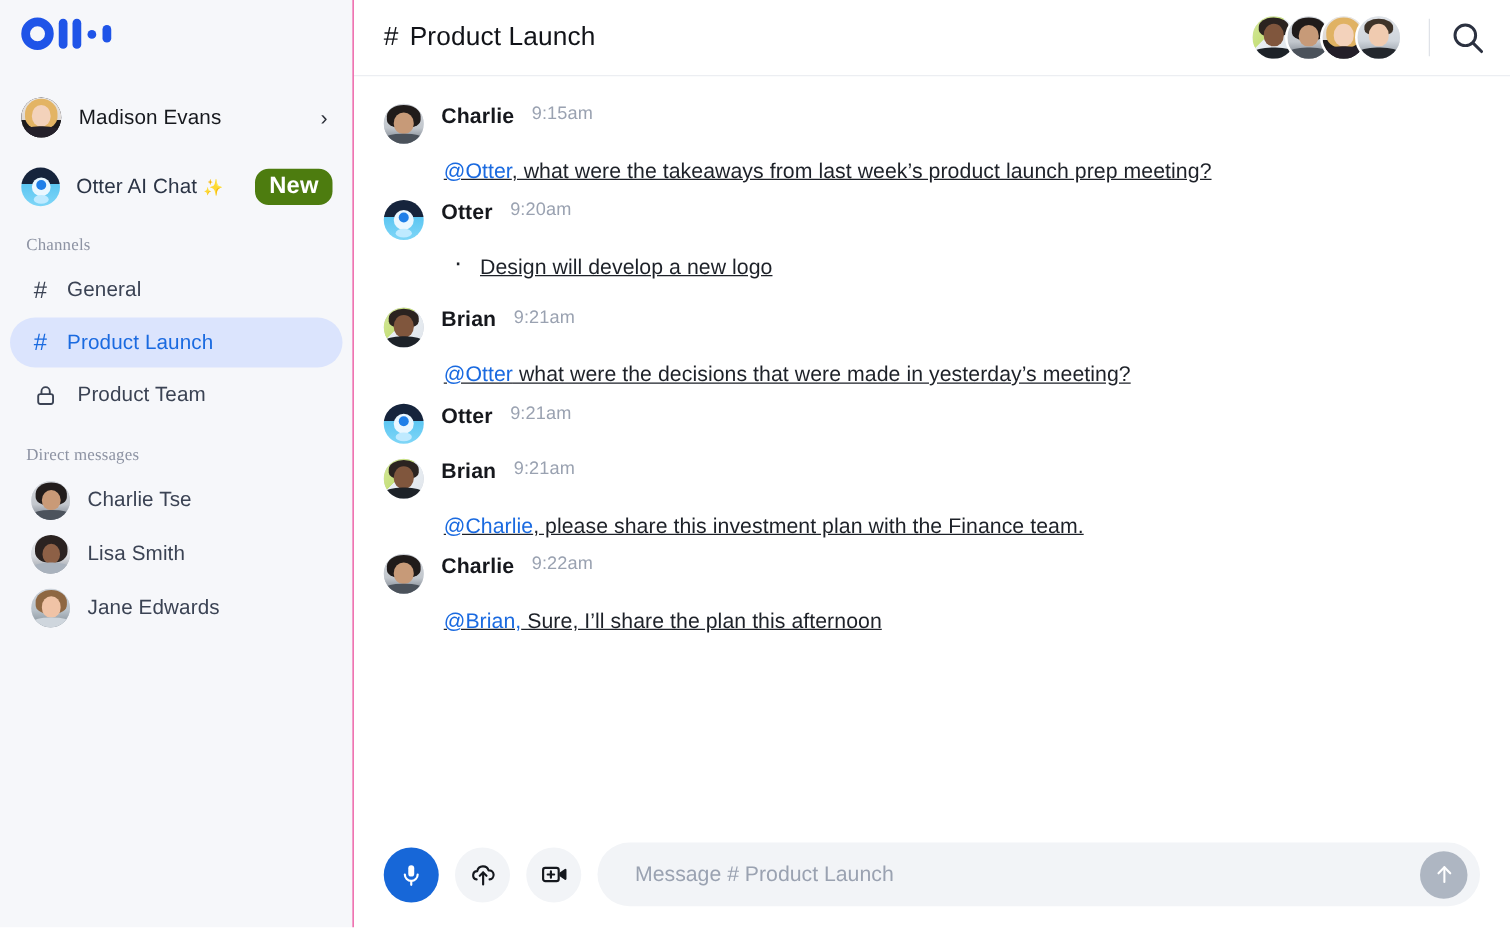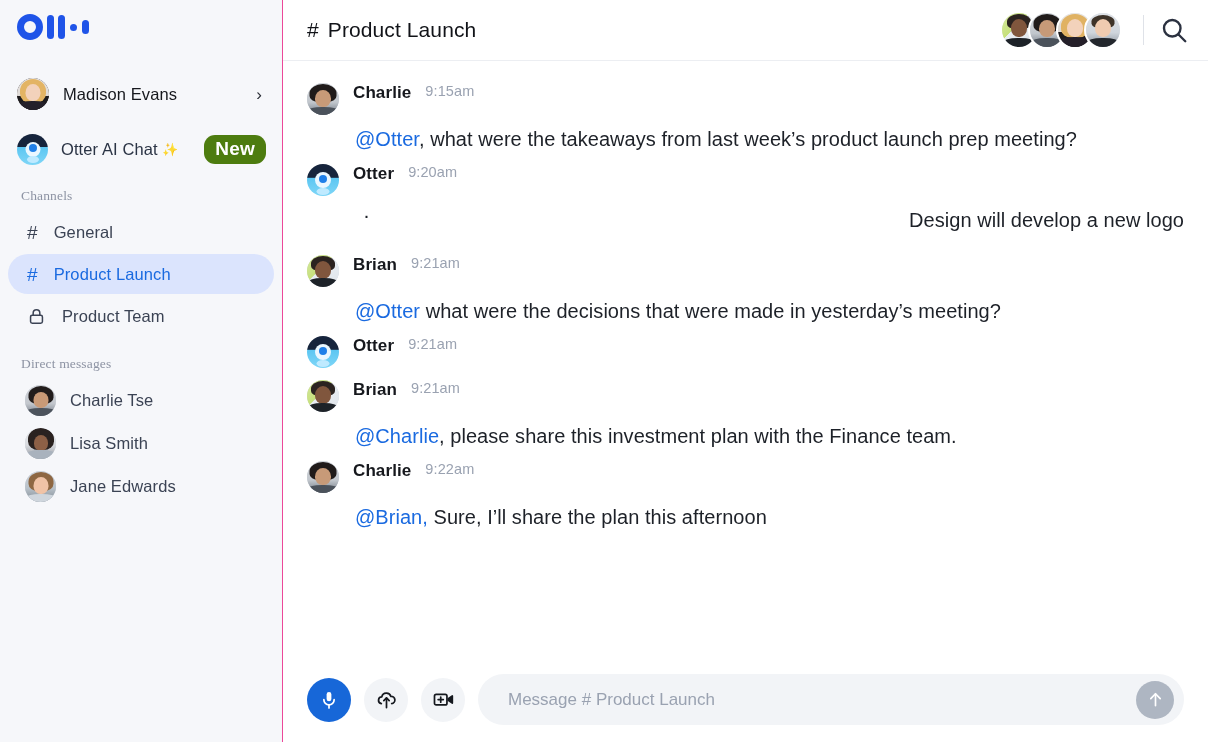--- a/index.html
+++ b/index.html
@@ -118,25 +118,25 @@
   .search-btn { width: 30px; height: 30px; cursor: pointer; }
 
   .thread { flex: 1; overflow: hidden; padding: 22px 24px 0 24px; }
   .msg { display: block; margin-bottom: 10px; }
   .msg-head { display: flex; align-items: flex-start; gap: 14px; height: 34px; }
   .msg-head .author {
     font-size: 17px; color: #16181d; font-weight: 700; letter-spacing: .1px;
   }
   .msg-head .time { font-size: 14.5px; color: #9aa2b1; letter-spacing: .1px; }
   .msg-body {
-    font-size: 20px; color: #1d2128; line-height: 1.5;
-    padding: 7px 0 0 48px; letter-spacing: .05px;
+    font-size: 17px; color: #1d2128; line-height: 1.5;
+    padding: 7px 0 0 48px; letter-spacing: .05px; text-decoration: underline;
   }
   .mention { color: #1a6ae0; }
-  .msg-body ul { list-style: none; padding: 0; margin: 0; text-align: right; }
+  .msg-body ul { list-style: none; padding: 0; margin: 0; }
   .msg-body li { position: relative; padding: 0 0 10px 29px; }
   .msg-body li:before {
     content: "\00b7"; position: absolute; left: 8px; top: -3px;
     font-size: 21px; color: #1d2128; line-height: 1.25;
   }
 
   
   .composer {
     flex: none; height: 77px; display: flex; align-items: center;
     padding: 0 24px 8px 24px; gap: 13px;

